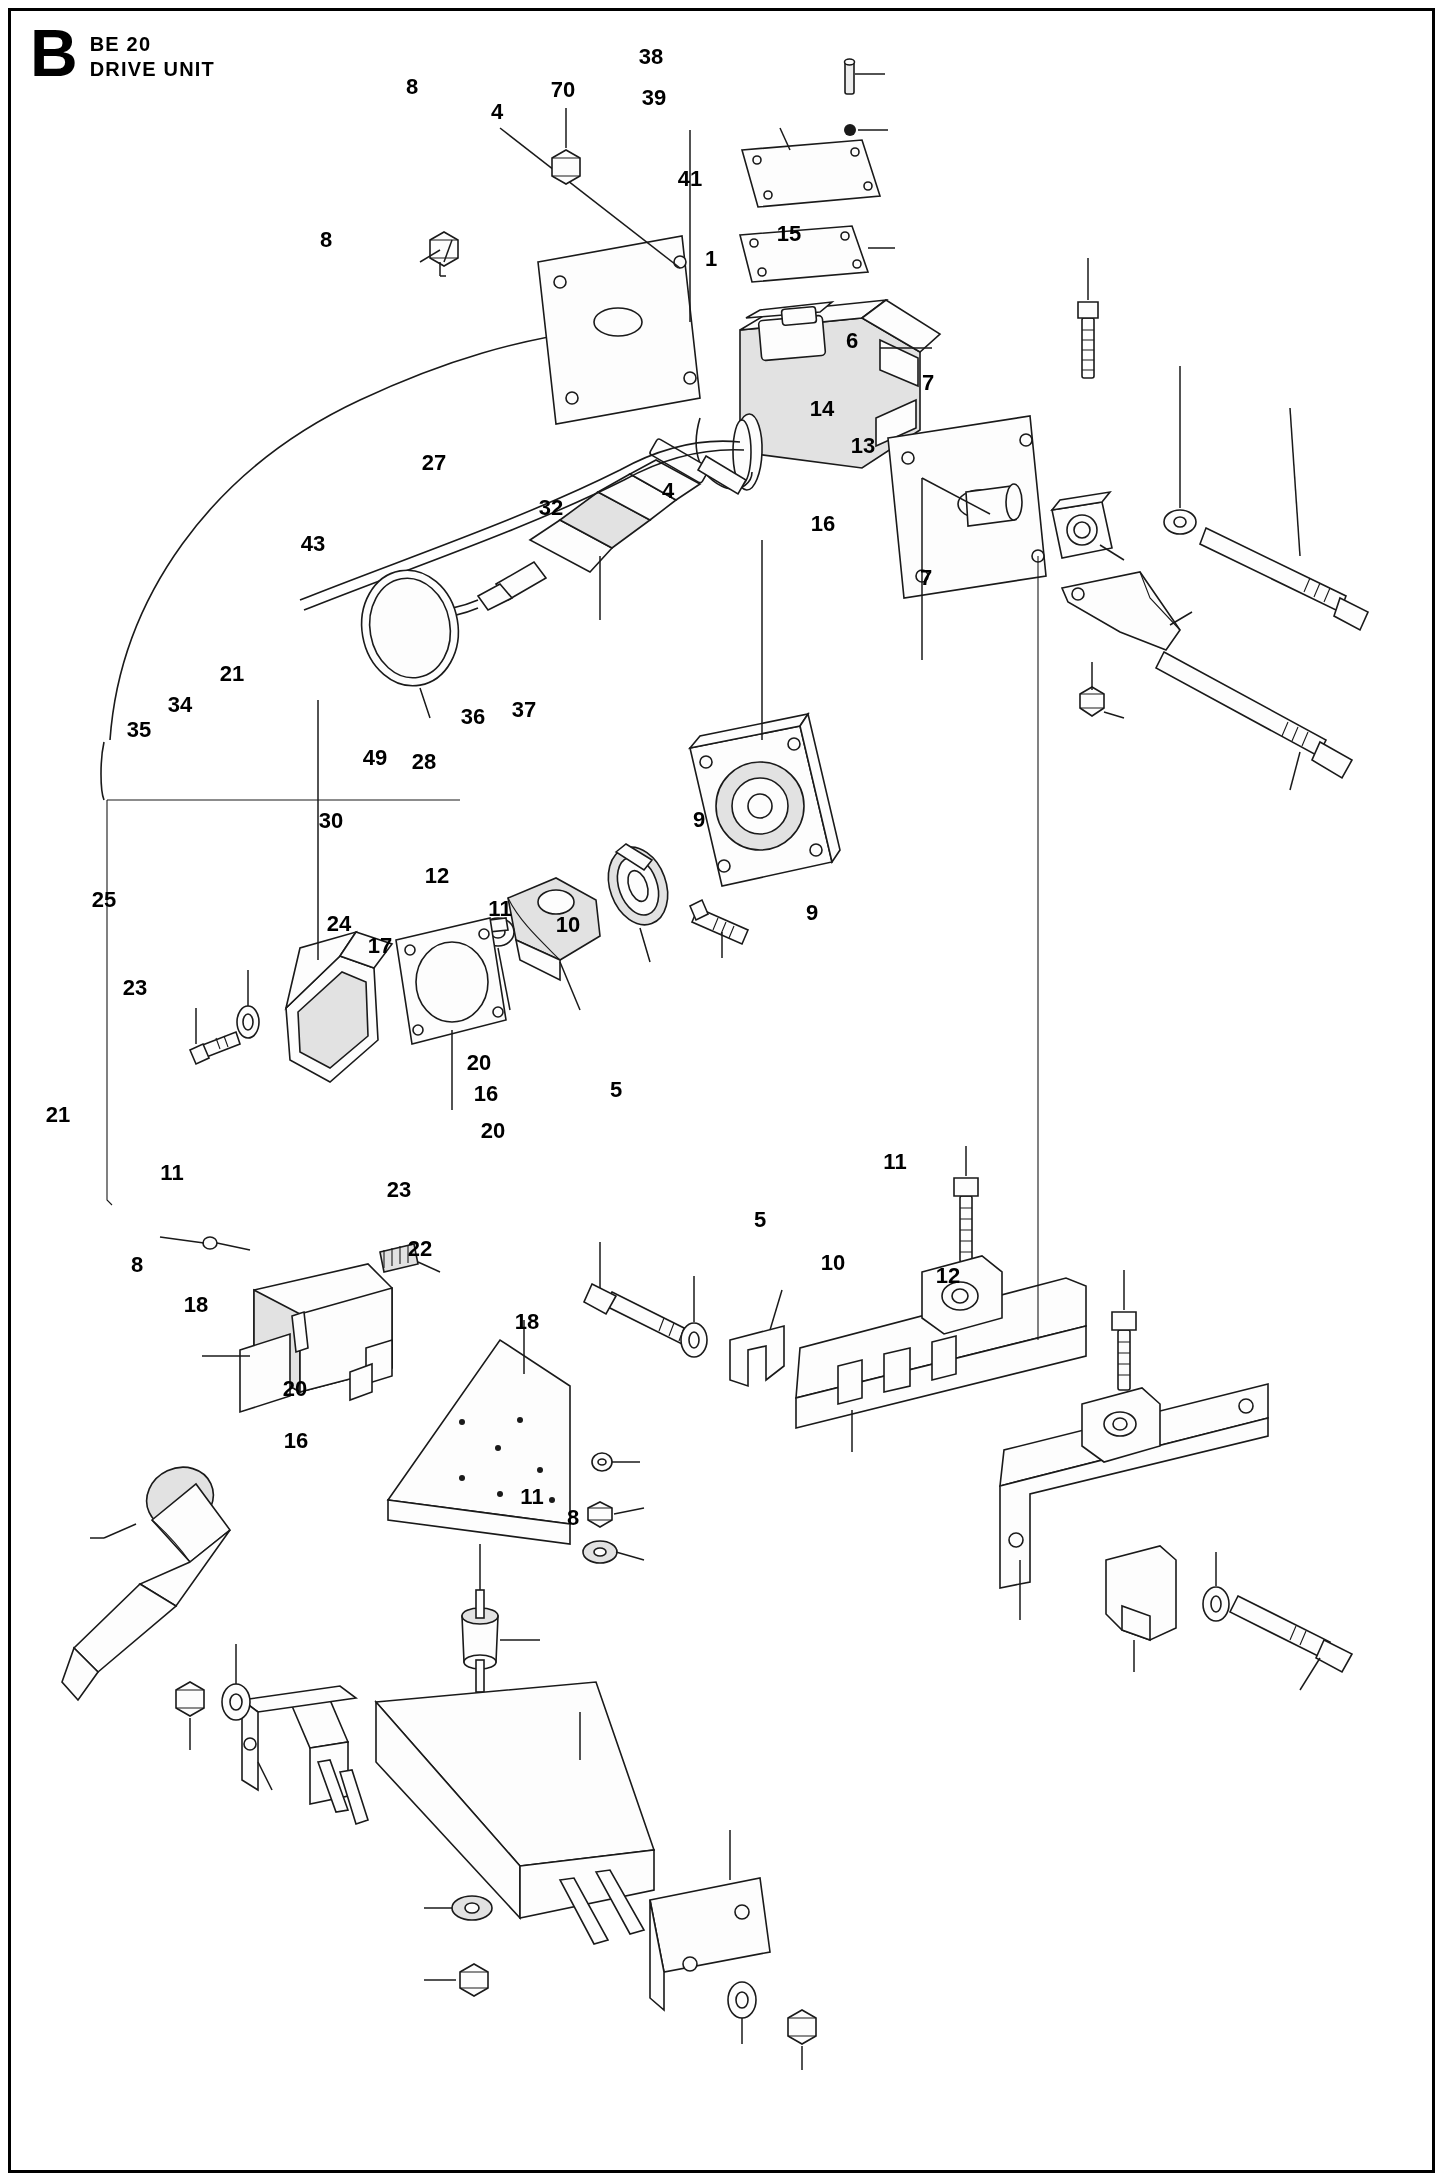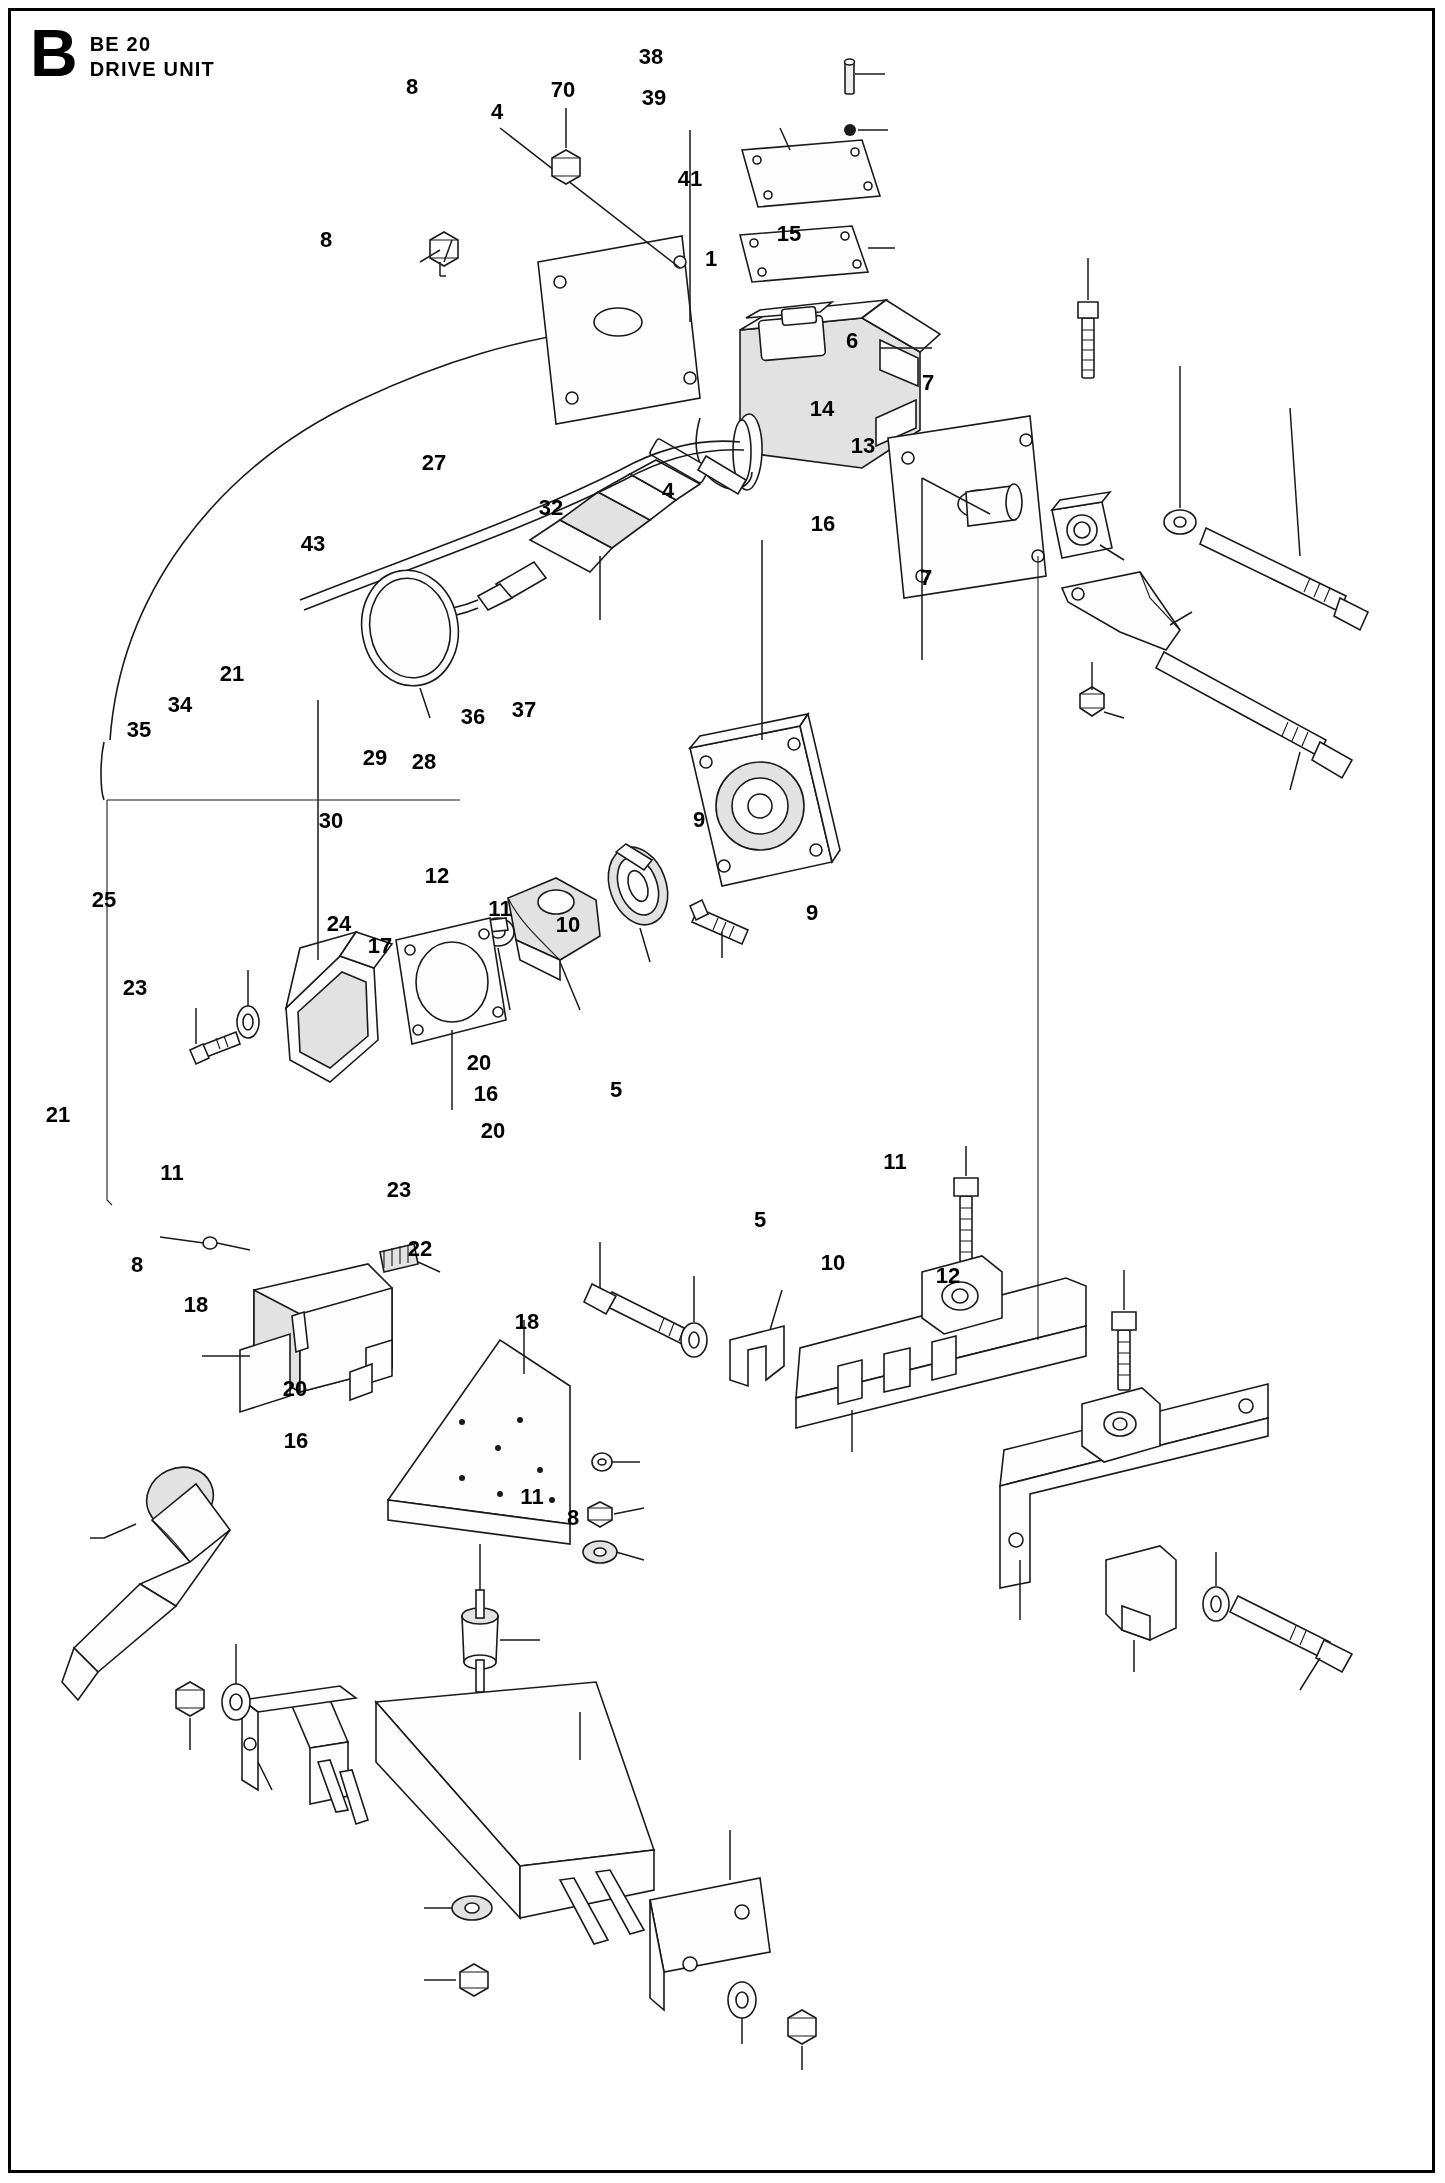--- a/index.html
+++ b/index.html
@@ -569,21 +569,21 @@
   <div class="callout" style="left:434px;top:463px">27</div>
   <div class="callout" style="left:823px;top:524px">16</div>
   <div class="callout" style="left:926px;top:578px">7</div>
   <div class="callout" style="left:313px;top:544px">43</div>
   <div class="callout" style="left:551px;top:508px">32</div>
   <div class="callout" style="left:232px;top:674px">21</div>
   <div class="callout" style="left:180px;top:705px">34</div>
   <div class="callout" style="left:473px;top:717px">36</div>
   <div class="callout" style="left:524px;top:710px">37</div>
   <div class="callout" style="left:139px;top:730px">35</div>
-  <div class="callout" style="left:375px;top:758px">29</div>
+  <div class="callout" style="left:375px;top:758px">49</div>
   <div class="callout" style="left:424px;top:762px">28</div>
   <div class="callout" style="left:331px;top:821px">30</div>
   <div class="callout" style="left:699px;top:820px">9</div>
   <div class="callout" style="left:437px;top:876px">12</div>
   <div class="callout" style="left:104px;top:900px">25</div>
   <div class="callout" style="left:500px;top:909px">11</div>
   <div class="callout" style="left:568px;top:925px">10</div>
   <div class="callout" style="left:812px;top:913px">9</div>
   <div class="callout" style="left:339px;top:924px">24</div>
   <div class="callout" style="left:380px;top:946px">17</div>

